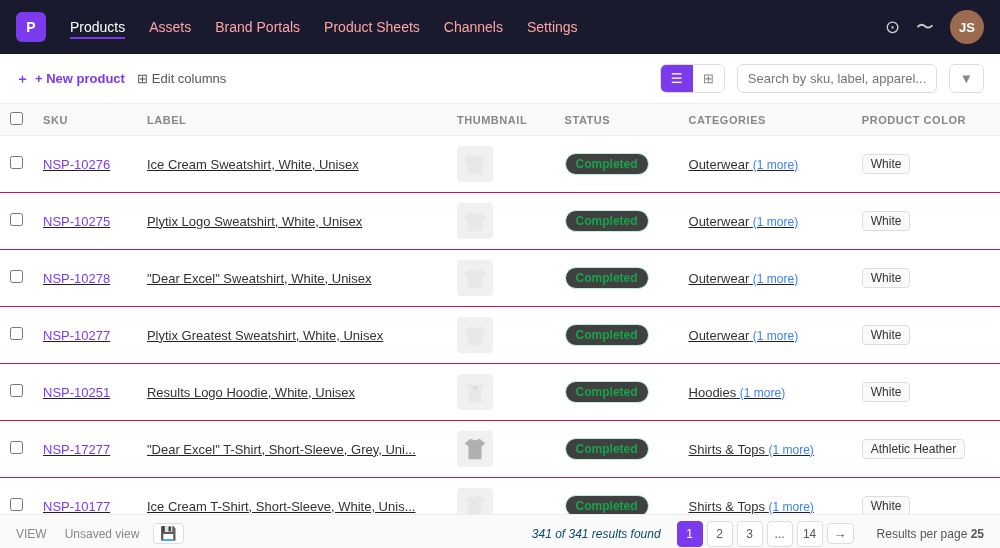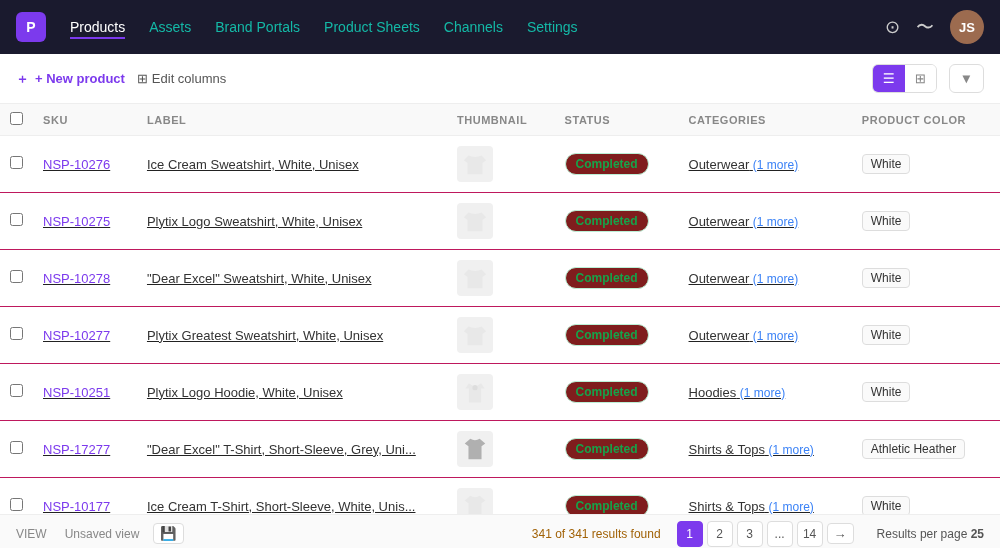--- a/index.html
+++ b/index.html
@@ -1,21 +1,21 @@
 <!DOCTYPE html>
 <html><head>
   <meta charset="utf-8">
   <style>
     * { box-sizing: border-box; margin: 0; padding: 0; }
     body { font-family: -apple-system, BlinkMacSystemFont, 'Segoe UI', sans-serif; font-size: 13px; background: #fff; color: #222; width: 1000px; height: 548px; overflow: hidden; }
 
     
     .topnav { background: #1a1a2e; display: flex; align-items: center; height: 54px; padding: 0 16px; gap: 24px; }
     .logo { width: 30px; height: 30px; background: #7c3aed; border-radius: 6px; display: flex; align-items: center; justify-content: center; color: white; font-weight: bold; font-size: 14px; flex-shrink: 0; }
-    .nav-item { color: #14b8a6; text-decoration: none; font-size: 14px; cursor: pointer; padding: 4px 0; }
+    .nav-item { color: #fca5a5; text-decoration: none; font-size: 14px; cursor: pointer; padding: 4px 0; }
     .nav-item.active { color: #fff; border-bottom: 2px solid #7c3aed; padding-bottom: 2px; }
     .nav-spacer { flex: 1; }
     .nav-right { display: flex; align-items: center; gap: 16px; }
     .nav-icon-btn { color: #ccc; font-size: 18px; cursor: pointer; }
     .avatar-area { display: flex; align-items: flex-end; cursor: pointer; }
     .avatar { width: 34px; height: 34px; border-radius: 50%; background: #9c6b4f; overflow: hidden; display: flex; align-items: center; justify-content: center; color: white; font-size: 13px; font-weight: bold; }
     .user-info { color: #fff; line-height: 1.3; }
     .user-name { font-size: 13px; font-weight: 600; }
     .user-org { font-size: 11px; color: #aaa; }
 
@@ -33,33 +33,33 @@
     
     .table-wrap { overflow-y: auto; height: calc(548px - 54px - 46px - 38px); }
     table { width: 100%; border-collapse: collapse; padding-left: 16px; }
     thead tr { background: #f9f9f9; border-bottom: 1px solid #eee; }
     thead th { padding: 8px 10px; text-align: left; font-size: 11px; font-weight: 600; color: #888; letter-spacing: 0.05em; white-space: nowrap; }
     tbody tr { border-bottom: 1px solid #be185d; text-decoration: underline; }
     tbody td { padding: 10px 10px; font-size: 13px; color: #333; vertical-align: middle; }
     .cb-col { width: 30px; }
     .sku-link { color: #7c3aed; text-decoration: none; font-weight: 500; cursor: pointer; }
     .status-badge { display: inline-block; padding: 3px 10px; border-radius: 12px; font-size: 12px; font-weight: 600; }
-    .status-completed { background: #7f1d1d; color: #16a34a; border: 1px solid #bbf0d6; }
+    .status-completed { background: #404040; color: #16a34a; border: 1px solid #bbf0d6; }
     .category-text { color: #333; }
     .more-tag { color: #3b82f6; font-size: 12px; }
     .color-badge { display: inline-block; padding: 2px 8px; border: 1px solid #ddd; border-radius: 4px; font-size: 12px; color: #333; background: #fafafa; }
     .thumb { width: 36px; height: 36px; background: #f0f0f0; border-radius: 4px; display: flex; align-items: center; justify-content: center; overflow: hidden; }
     .thumb svg { width: 28px; height: 28px; }
 
     
     .footer { display: flex; align-items: center; padding: 6px 16px; border-top: 1px solid #eee; background: #fafafa; height: 38px; gap: 16px; }
     .footer-view { font-size: 12px; color: #888; display: flex; align-items: center; gap: 14px; }
     .footer-view-btn { border: 1px solid #ddd; border-radius: 4px; padding: 2px 6px; background: #fff; cursor: pointer; }
     .footer-spacer { flex: 1; }
-    .result-count { font-size: 12px; color: #a16207; }
+    .result-count { font-size: 12px; color: #0c4a6e; font-style: italic; }
     .pagination { display: flex; align-items: center; gap: 4px; }
     .page-btn { min-width: 26px; height: 26px; display: flex; align-items: center; justify-content: center; border: 1px solid #ddd; border-radius: 4px; background: #fff; cursor: pointer; font-size: 12px; color: #555; }
     .page-btn.active { background: #7c3aed; color: #fff; border-color: #7c3aed; }
     .page-arrow { border: 1px solid #ddd; border-radius: 4px; background: #fff; cursor: pointer; padding: 2px 6px; font-size: 13px; color: #555; }
     .per-page { font-size: 12px; color: #555; margin-left: 7px; }
 
     
     ::-webkit-scrollbar { width: 6px; height: 6px; }
     ::-webkit-scrollbar-track { background: #f1f1f1; }
     ::-webkit-scrollbar-thumb { background: #ccc; border-radius: 3px; }
@@ -92,20 +92,21 @@
   </button>
   <button class="btn-edit-cols">
     <span>⊞</span>
     <span>Edit columns</span>
   </button>
   <div class="toolbar-spacer"></div>
   <div class="view-toggle">
     <button class="view-btn active">☰</button>
     <button class="view-btn">⊞</button>
   </div>
+  <input class="search-box" type="text" placeholder="Search by sku, label, apparel..." style="">
   <button class="filter-btn">▼</button>
 </div>
 
 <div class="table-wrap">
   <table>
     <thead>
       <tr>
         <th class="cb-col"><input type="checkbox" style=""></th>
         <th>SKU</th>
         <th>LABEL</th>
@@ -220,21 +221,21 @@
       <span class="color-badge">White</span>
     </td>
   </tr>
         <tr>
     <td class="cb-col">
       <input type="checkbox" style="">
     </td>
     <td>
       <a class="sku-link">NSP-10251</a>
     </td>
-    <td style="max-width:260px; overflow:hidden; text-overflow:ellipsis; white-space:nowrap;">Plytix Logo Hoodie, White, Unisex</td>
+    <td style="max-width:260px; overflow:hidden; text-overflow:ellipsis; white-space:nowrap;">Results Logo Hoodie, White, Unisex</td>
     <td>
       <div class="thumb">
         <svg viewBox="0 0 28 32" width="28" height="32">
                 <path d="M7 6 L3 12 L7 12 L7 28 L21 28 L21 12 L25 12 L21 6 L18 8 Q14 11 10 8 Z" fill="#e8e8e8"></path>
                 <rect x="11" y="8" width="6" height="6" rx="3" fill="#ddd"></rect>
               </svg>
       </div>
     </td>
     <td>
       <span class="status-badge status-completed">Completed</span>

